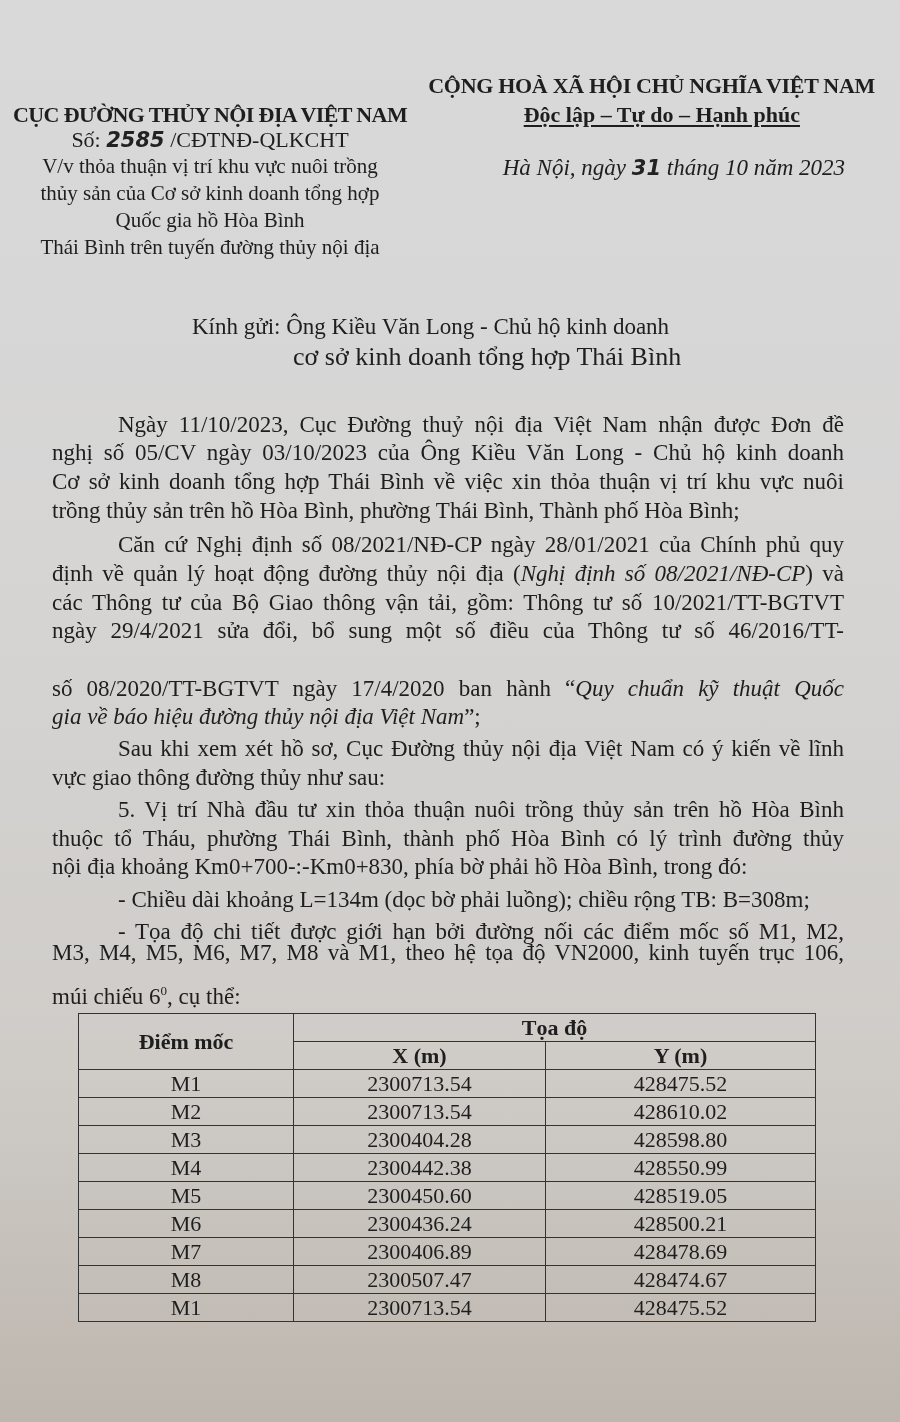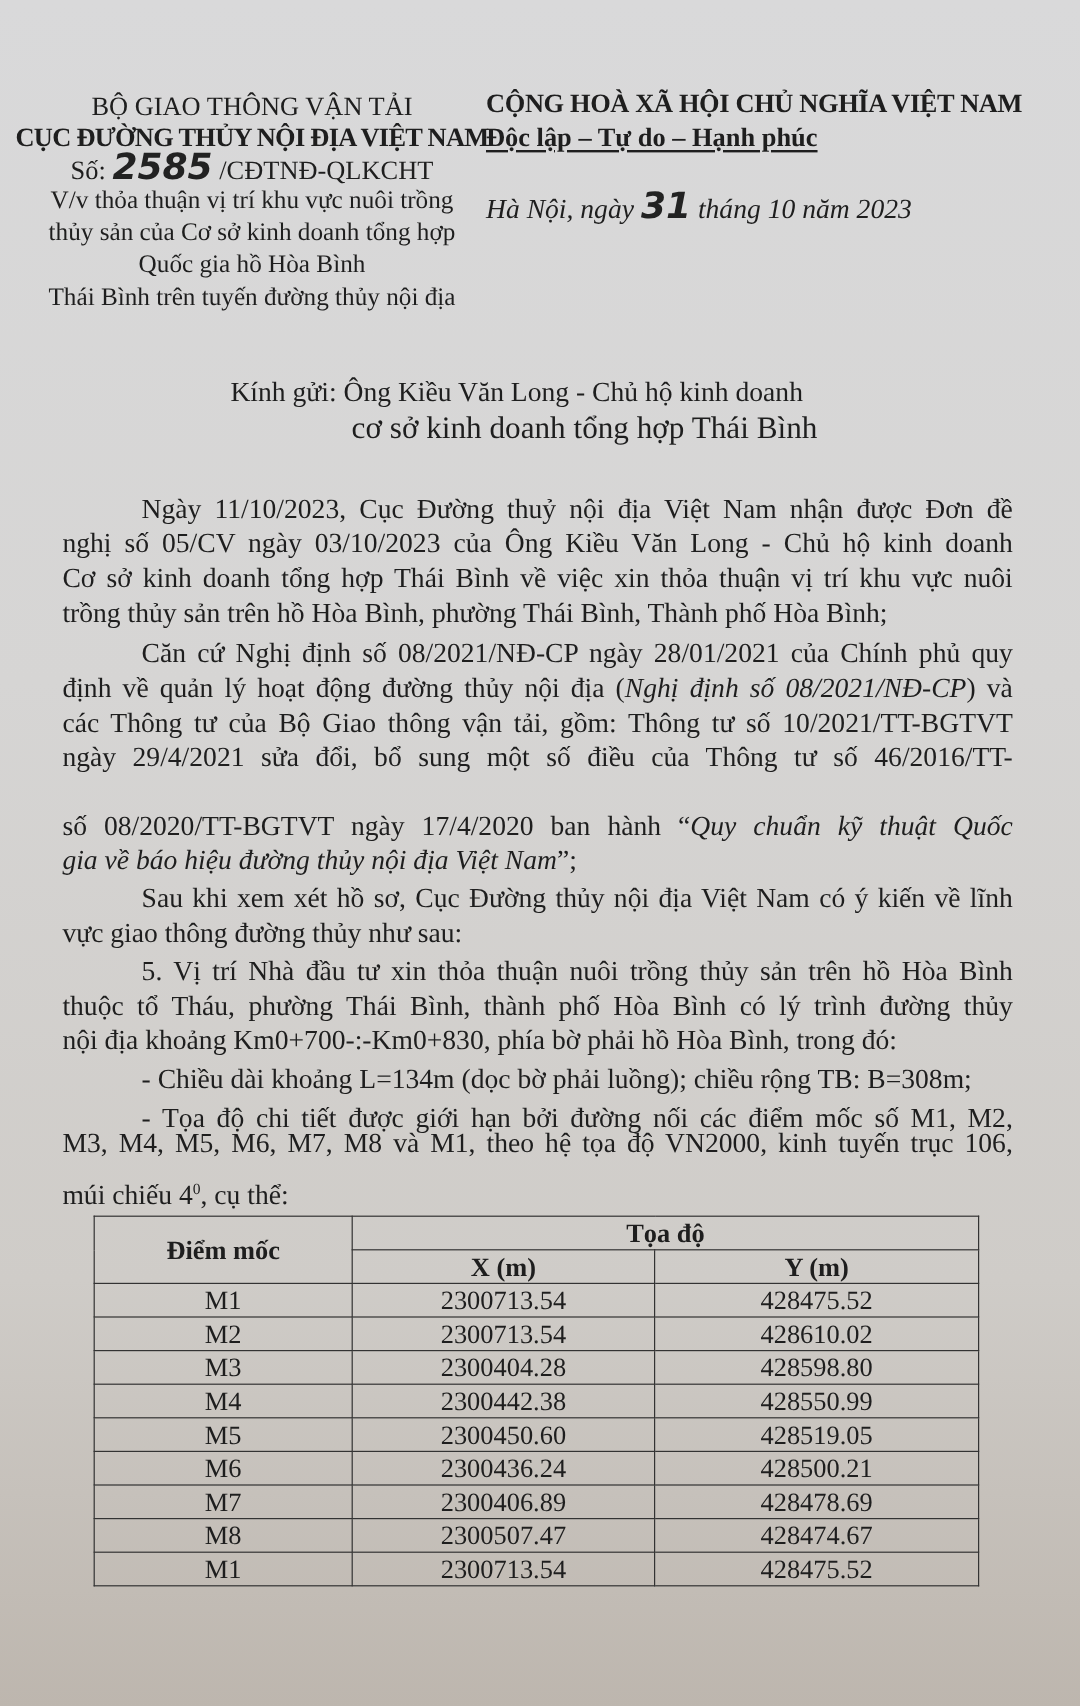--- a/index.html
+++ b/index.html
@@ -6,46 +6,45 @@
   body {
     width: 900px; height: 1422px; overflow: hidden;
     background: linear-gradient(180deg, #d9d9da 0%, #d6d5d4 40%, #cfccc8 75%, #bdb6ae 100%);
     font-family: "Liberation Serif", "DejaVu Serif", serif;
     color: #1e1e1e;
     position: relative;
   }
   .page { position: absolute; left: 0; top: 0; width: 900px; height: 1422px; }
   .abs { position: absolute; white-space: nowrap; }
   .hdr-left { left: 10px; width: 400px; text-align: center; }
-  .hdr-right { left: 405px; width: 470px; text-align: left; }
+  .hdr-right { left: 405px; width: 470px; text-align: right; }
   .f22 { font-size: 22px; line-height: 27px; }
   .f21 { font-size: 21px; }
   .bold { font-weight: bold; }
   .ul { text-decoration: underline; text-decoration-thickness: 1.5px; text-underline-offset: 3px; }
-  .hand { font-family: "DejaVu Sans", sans-serif; font-style: italic; font-weight: bold; color: #222; font-size: 30px; }
+  .hand { font-family: "DejaVu Sans", sans-serif; font-style: italic; font-weight: bold; color: #222; font-size: 21px; }
   .ital { font-style: italic; }
   .body-line { left: 52px; width: 792px; font-size: 23px; line-height: 30px; text-align: justify; text-align-last: justify; }
   .body-line.last { text-align-last: left; }
   .indent { padding-left: 66px; box-sizing: border-box; }
   table.coords {
     position: absolute; left: 78px; top: 1013px; width: 737px;
     border-collapse: collapse; font-size: 22px; table-layout: fixed;
   }
   table.coords td, table.coords th {
     border: 1.5px solid #333; height: 27px; padding: 0; text-align: center; font-weight: normal;
   }
   table.coords th { font-weight: bold; }
   sup { font-size: 13px; }
 </style>
 </head>
 <body>
 
 <div class="page">
 
-  <div class="abs hdr-left f22" style="top:75px;">BỘ GIAO THÔNG VẬN TẢI</div>
   <div class="abs hdr-left f22 bold" style="top:101px; letter-spacing:-0.6px;">CỤC ĐƯỜNG THỦY NỘI ĐỊA VIỆT NAM</div>
   <div class="abs hdr-left f22" style="top:126px;">
     <span>Số:</span>
     <span class="hand">2585</span>
     <span>/CĐTNĐ-QLKCHT</span>
   </div>
   <div class="abs hdr-left f21" style="top:153px; line-height:27px;">
     <div>V/v thỏa thuận vị trí khu vực nuôi trồng</div>
     <div>thủy sản của Cơ sở kinh doanh tổng hợp</div>
     <div>Quốc gia hồ Hòa Bình</div>
@@ -88,21 +87,21 @@
 
   <div class="abs body-line indent" style="top:795px;">5. Vị trí Nhà đầu tư xin thỏa thuận nuôi trồng thủy sản trên hồ Hòa Bình</div>
   <div class="abs body-line" style="top:824px;">thuộc tổ Tháu, phường Thái Bình, thành phố Hòa Bình có lý trình đường thủy</div>
   <div class="abs body-line last" style="top:852px;">nội địa khoảng Km0+700-:-Km0+830, phía bờ phải hồ Hòa Bình, trong đó:</div>
 
   <div class="abs body-line indent last" style="top:885px;">- Chiều dài khoảng L=134m (dọc bờ phải luồng); chiều rộng TB: B=308m;</div>
 
   <div class="abs body-line indent" style="top:917px;">- Tọa độ chi tiết được giới hạn bởi đường nối các điểm mốc số M1, M2,</div>
   <div class="abs body-line" style="top:938px;">M3, M4, M5, M6, M7, M8 và M1, theo hệ tọa độ VN2000, kinh tuyến trục 106,</div>
   <div class="abs body-line last" style="top:976px;">
-    <span>múi chiếu 4</span><sup>0</sup><span>, cụ thể:</span>
+    <span>múi chiếu 6</span><sup>0</sup><span>, cụ thể:</span>
   </div>
 
   <table class="coords">
     <colgroup>
       <col style="width:215px">
         <col style="width:252px">
         <col style="width:270px">
     </colgroup>
     <thead>
       <tr>

